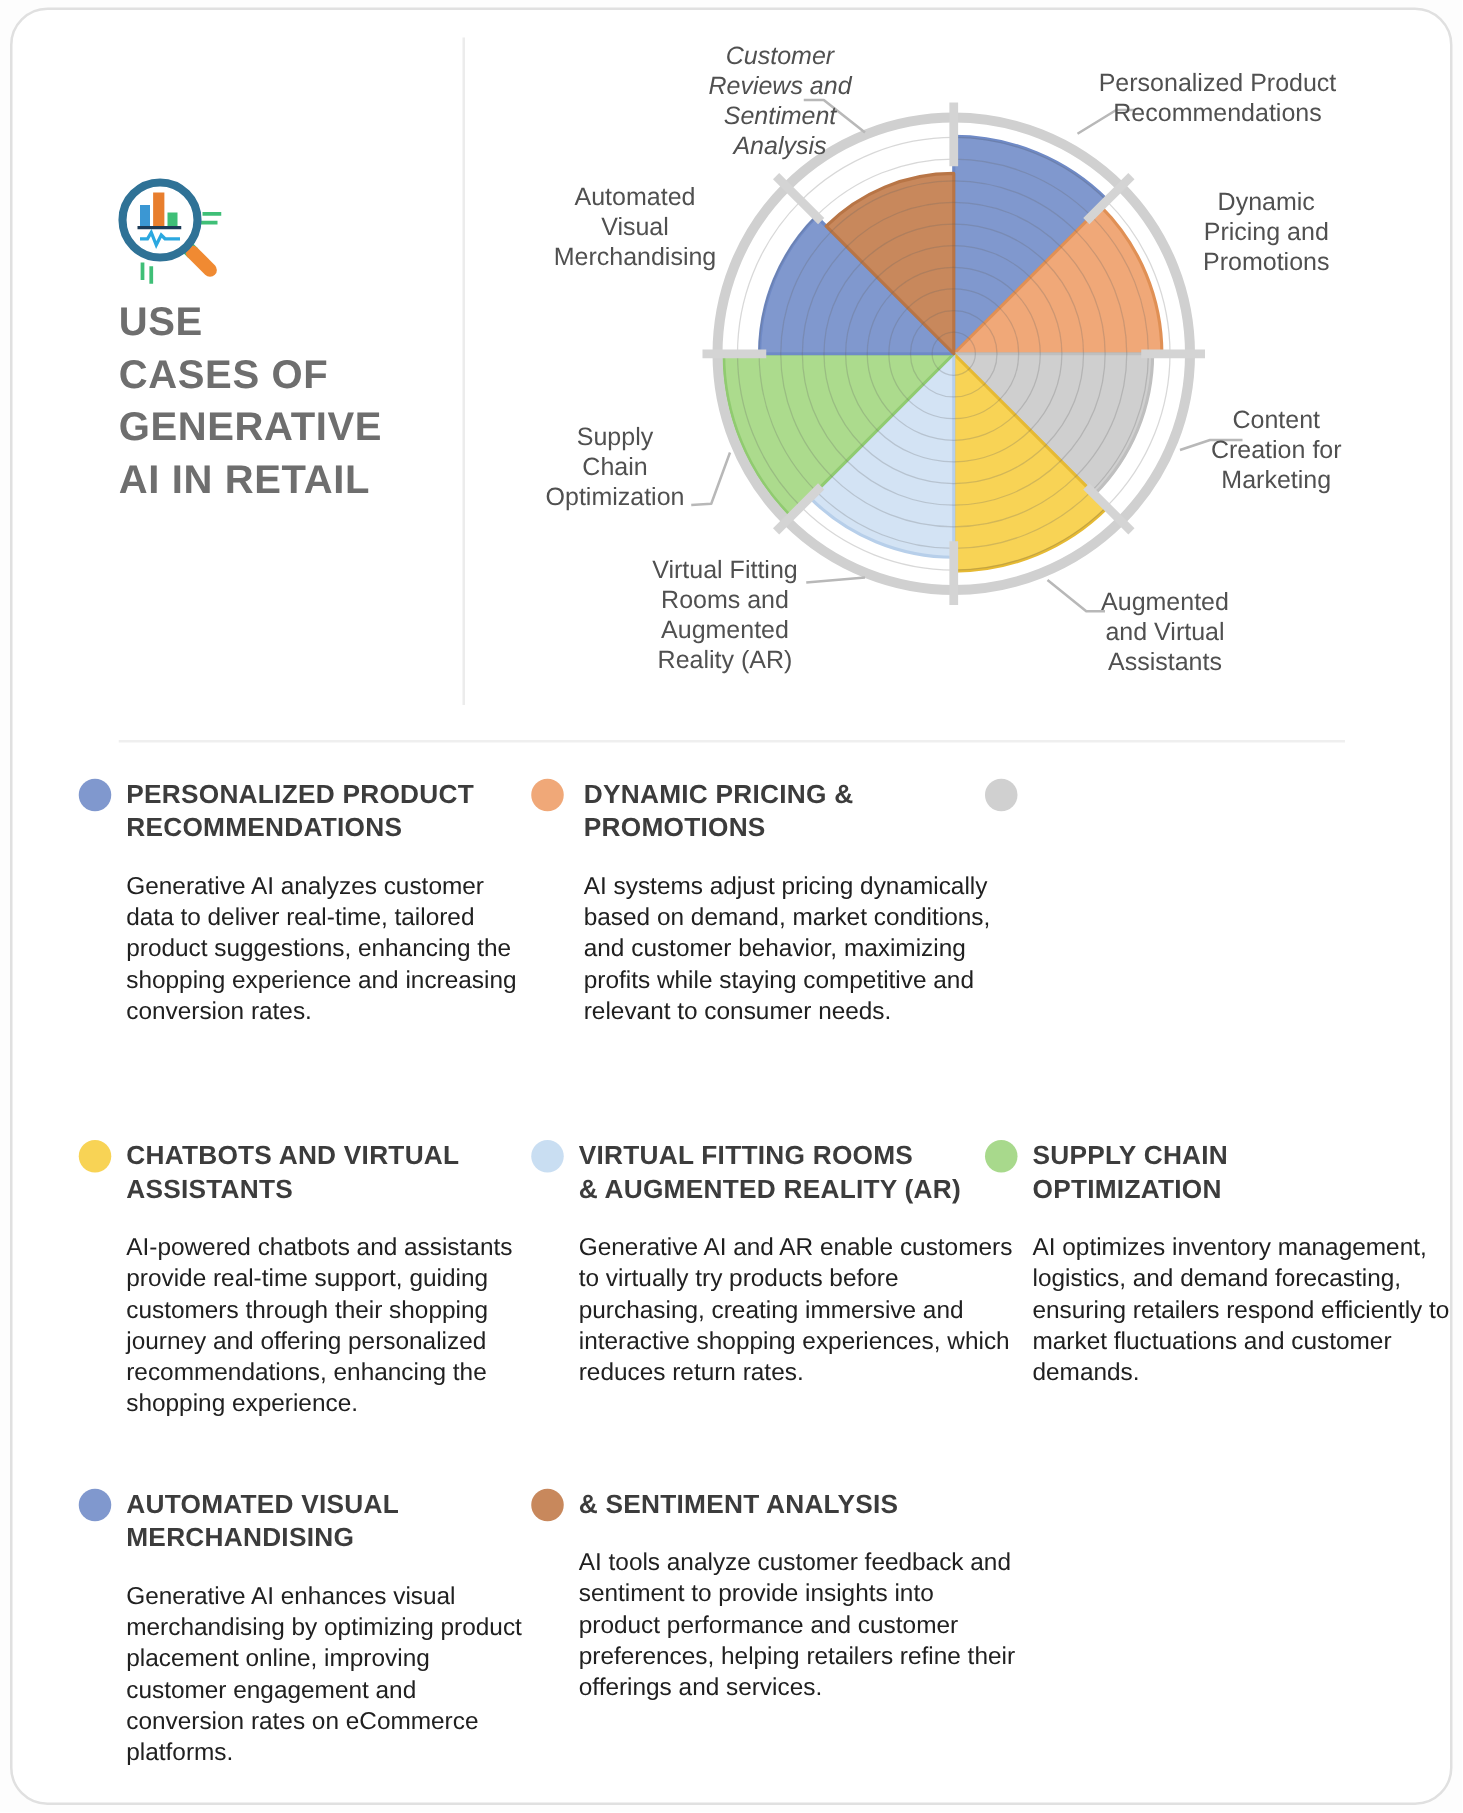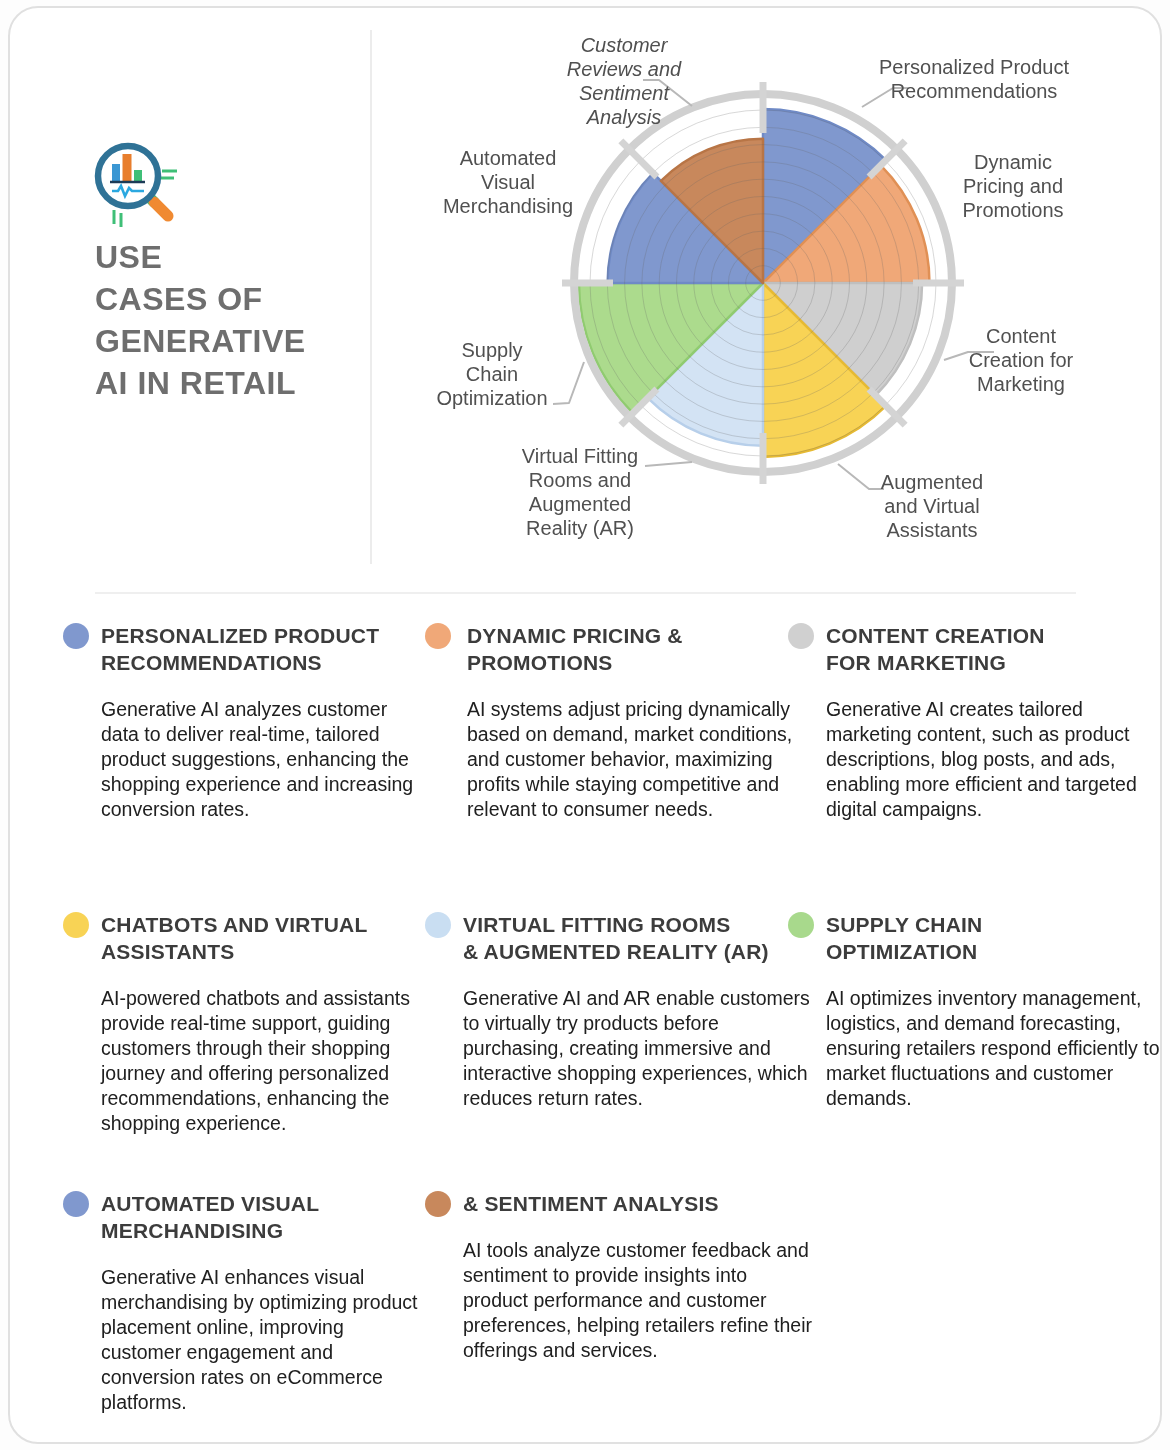--- a/index.html
+++ b/index.html
@@ -151,27 +151,20 @@
       <h3 class="sec-title">
         <span>DYNAMIC PRICING &amp;</span>
         <span>PROMOTIONS</span>
       </h3>
       <p class="sec-body" style="width:350px;">AI systems adjust pricing dynamically based on demand, market conditions, and customer behavior, maximizing profits while staying competitive and relevant to consumer needs.</p>
     </div>
   </div>
 
   <div class="section" style="left:788px; top:622px; width:372px;">
     <span class="dot" style="background: rgb(208, 208, 208);"></span>
-    <div class="sec-content">
-      <h3 class="sec-title">
-        <span>CONTENT CREATION</span>
-        <span>FOR MARKETING</span>
-      </h3>
-      <p class="sec-body" style="width:330px;">Generative AI creates tailored marketing content, such as product descriptions, blog posts, and ads, enabling more efficient and targeted digital campaigns.</p>
-    </div>
   </div>
 
   <div class="section" style="left:63px;  top:911px;  width:360px;">
     <span class="dot" style="background: rgb(248, 211, 85);"></span>
     <div class="sec-content">
       <h3 class="sec-title">
         <span>CHATBOTS AND VIRTUAL</span>
         <span>ASSISTANTS</span>
       </h3>
       <p class="sec-body" style="width:322px;">AI-powered chatbots and assistants provide real-time support, guiding customers through their shopping journey and offering personalized recommendations, enhancing the shopping experience.</p>

